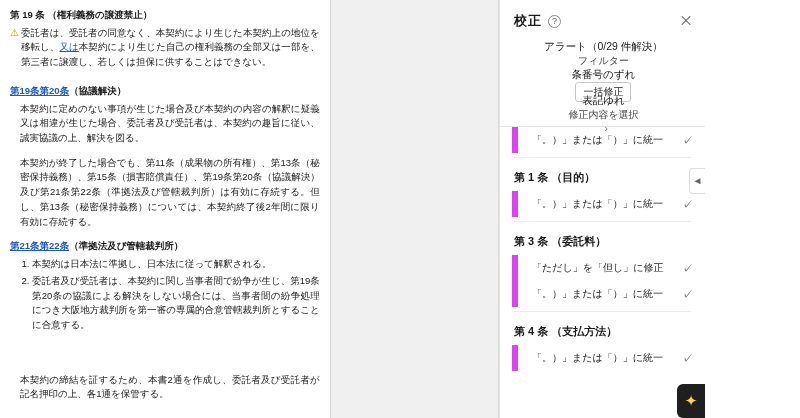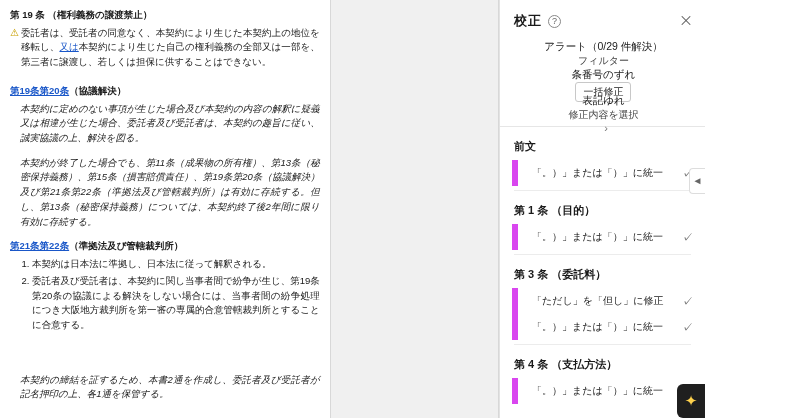--- a/index.html
+++ b/index.html
@@ -32,21 +32,21 @@
   .doc-pane .sec-title {
     font-size: 9.5px;
     font-weight: bold;
     color: #1a1a1a;
     margin: 0 0 3px 0;
   }
   .doc-pane p {
     margin: 0 0 10px 0;
     text-align: justify;
   }
-  .indent { padding-left: 10px; font-style: italic; }
+  .indent { padding-left: 10px; }
   .warn-row {
     display: flex;
     align-items: flex-start;
     gap: 2px;
     margin: 0 0 14px 0;
   }
   .warn-icon {
     color: #c8a000;
     font-size: 10px;
     line-height: 1.4;
@@ -282,21 +282,20 @@
     </div>
 
     <div class="row">
       <span class="left">表記ゆれ</span>
       <span class="right">修正内容を選択</span>
       <span class="chev-right">›</span>
     </div>
 
     <div class="thin-div"></div>
 
-    <div class="group-title">前文</div>
     <div class="sugg">
       <span class="txt">「。）」または「）」に統一</span>
       <span class="check">✓</span>
     </div>
     <div class="sugg-div"></div>
 
     <div class="group-title">第 1 条 （目的）</div>
     <div class="sugg">
       <span class="txt">「。）」または「）」に統一</span>
       <span class="check">✓</span>

